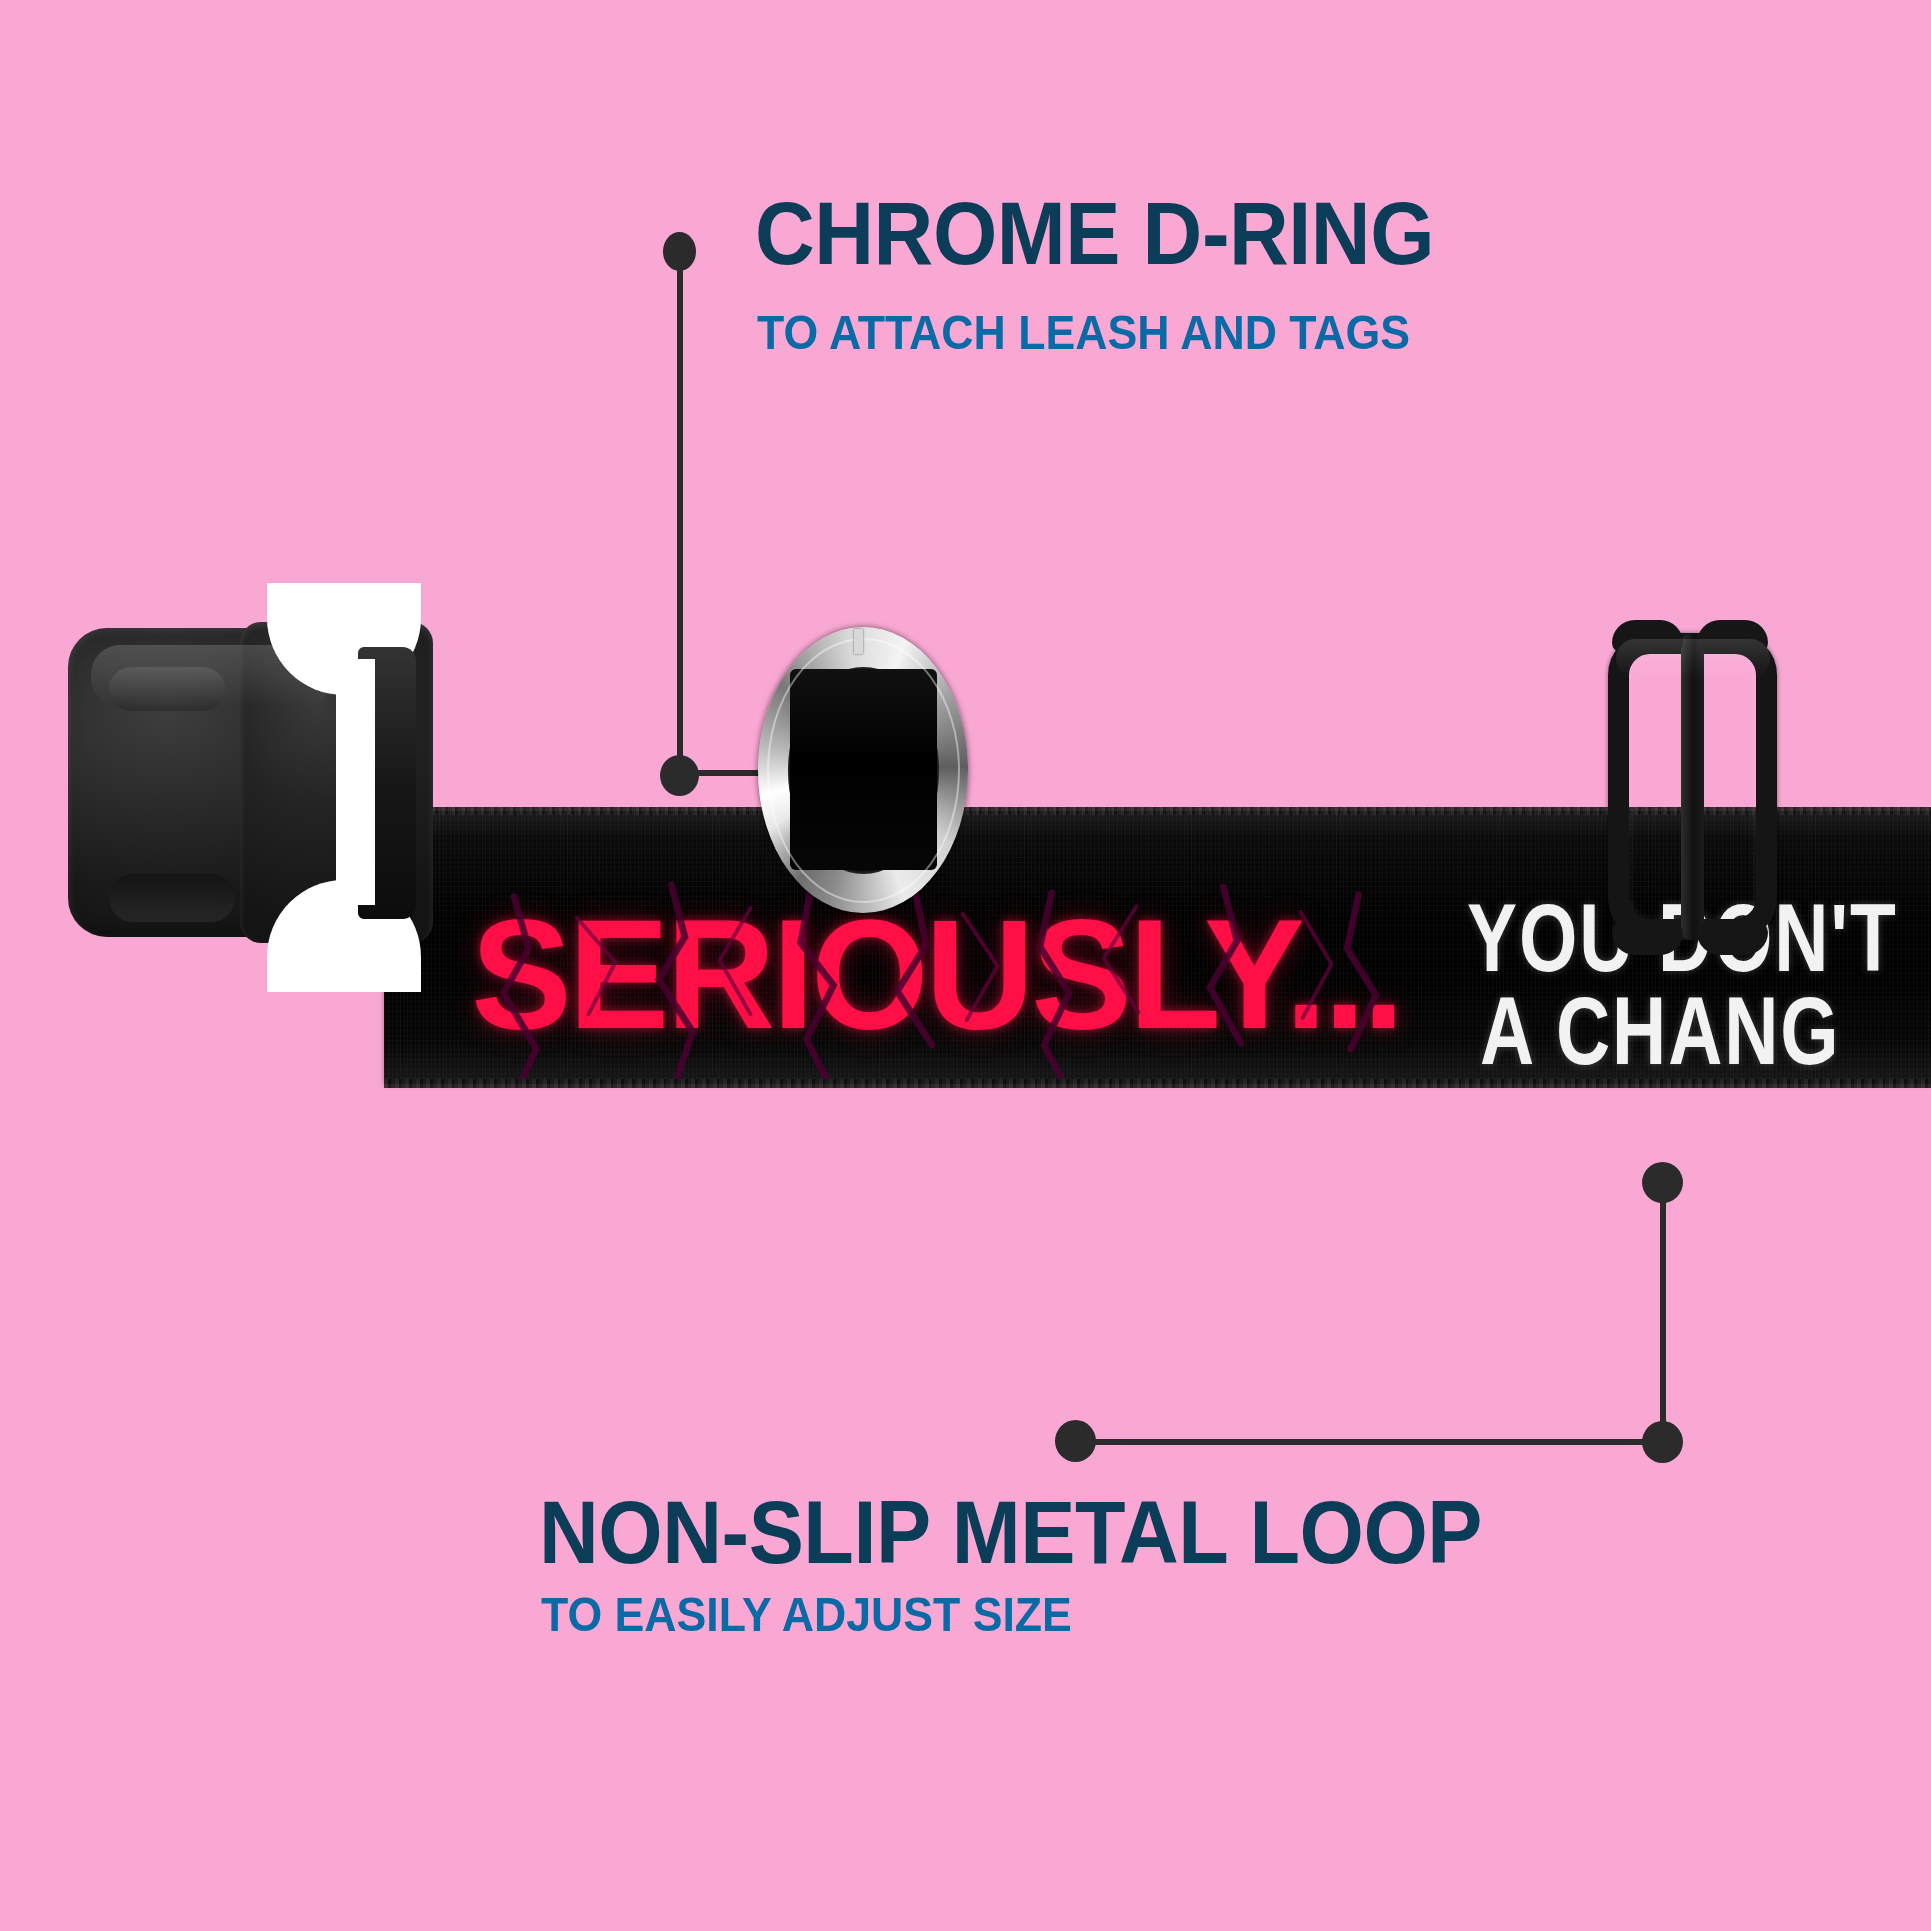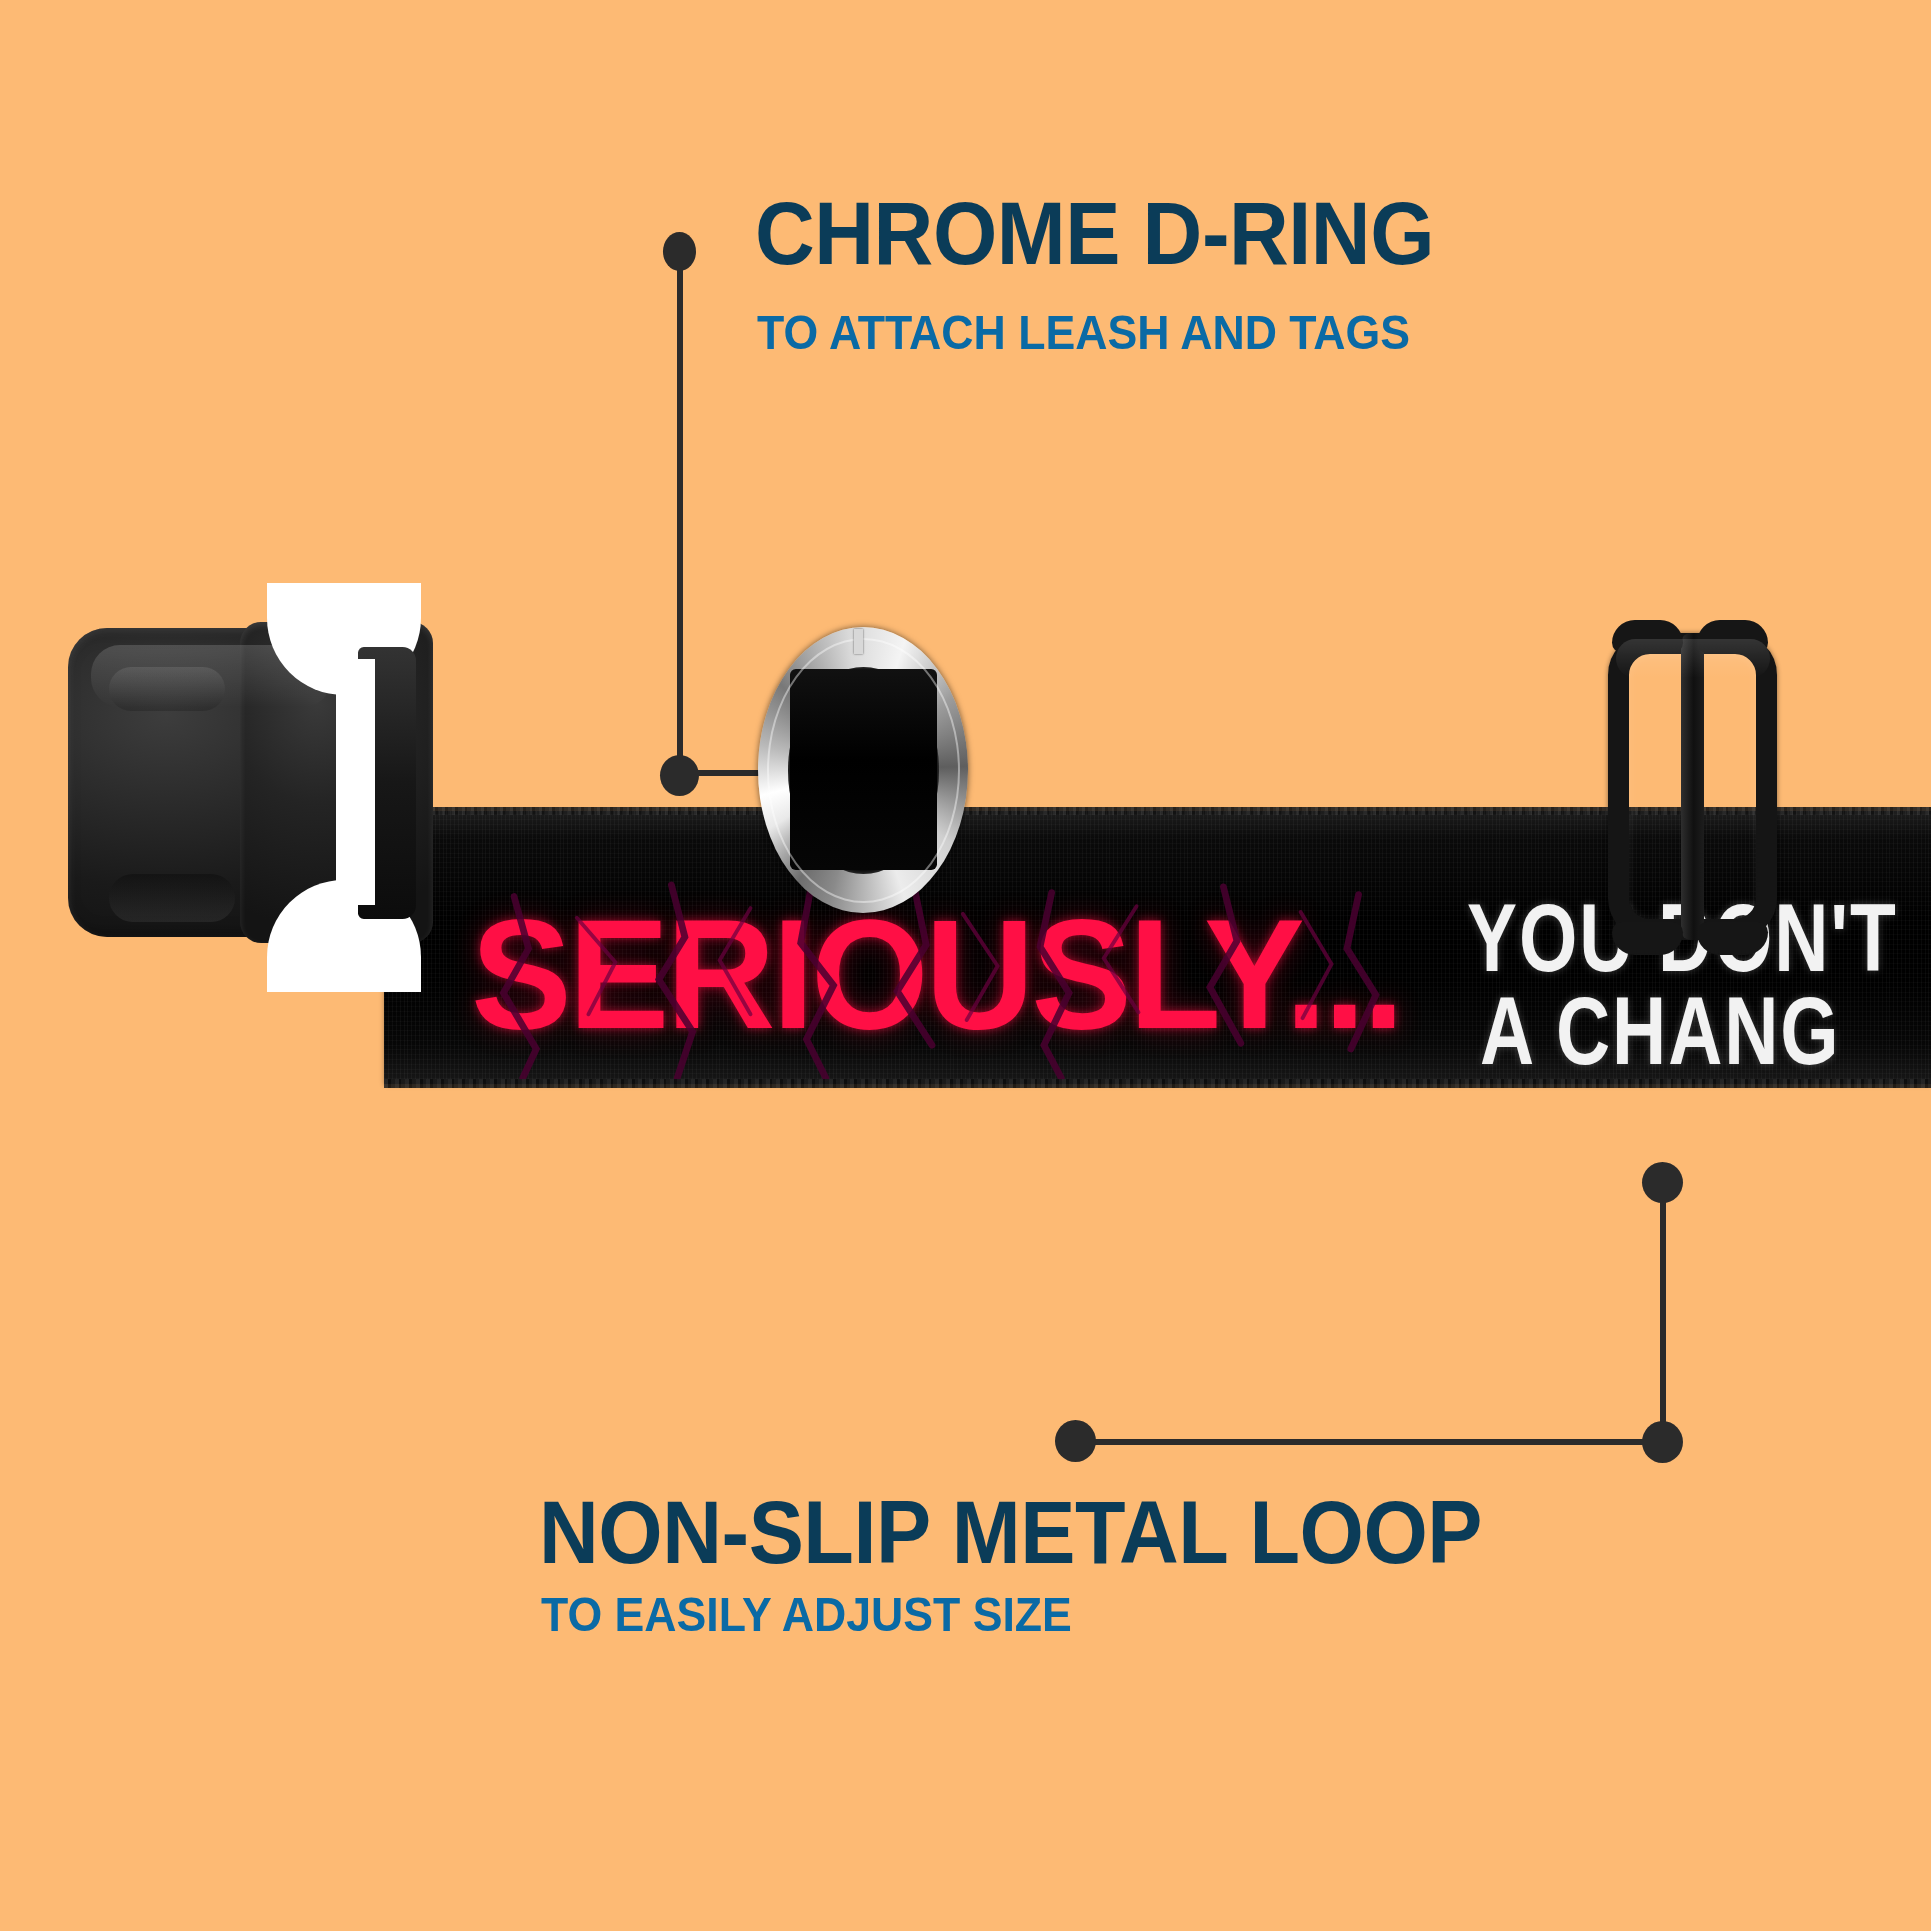--- a/index.html
+++ b/index.html
@@ -1,19 +1,19 @@
 <!DOCTYPE html>
 <html><head>
 <meta charset="utf-8">
 <style>
   * { margin:0; padding:0; box-sizing:border-box; }
   html, body { width:1931px; height:1931px; background:#ffffff; overflow:hidden; }
   body { font-family:"Liberation Sans", sans-serif; position:relative; }
 
-  #stage { position:absolute; inset:0; width:1931px; height:1931px; background:#fdba74; }
+  #stage { position:absolute; inset:0; width:1931px; height:1931px; background:#f9a8d4; }
 
   
   .callout-title {
     position:absolute;
     font-family:"Liberation Sans", sans-serif;
     font-weight:700;
     letter-spacing:-0.5px;
     white-space:nowrap;
     line-height:1;
   }

